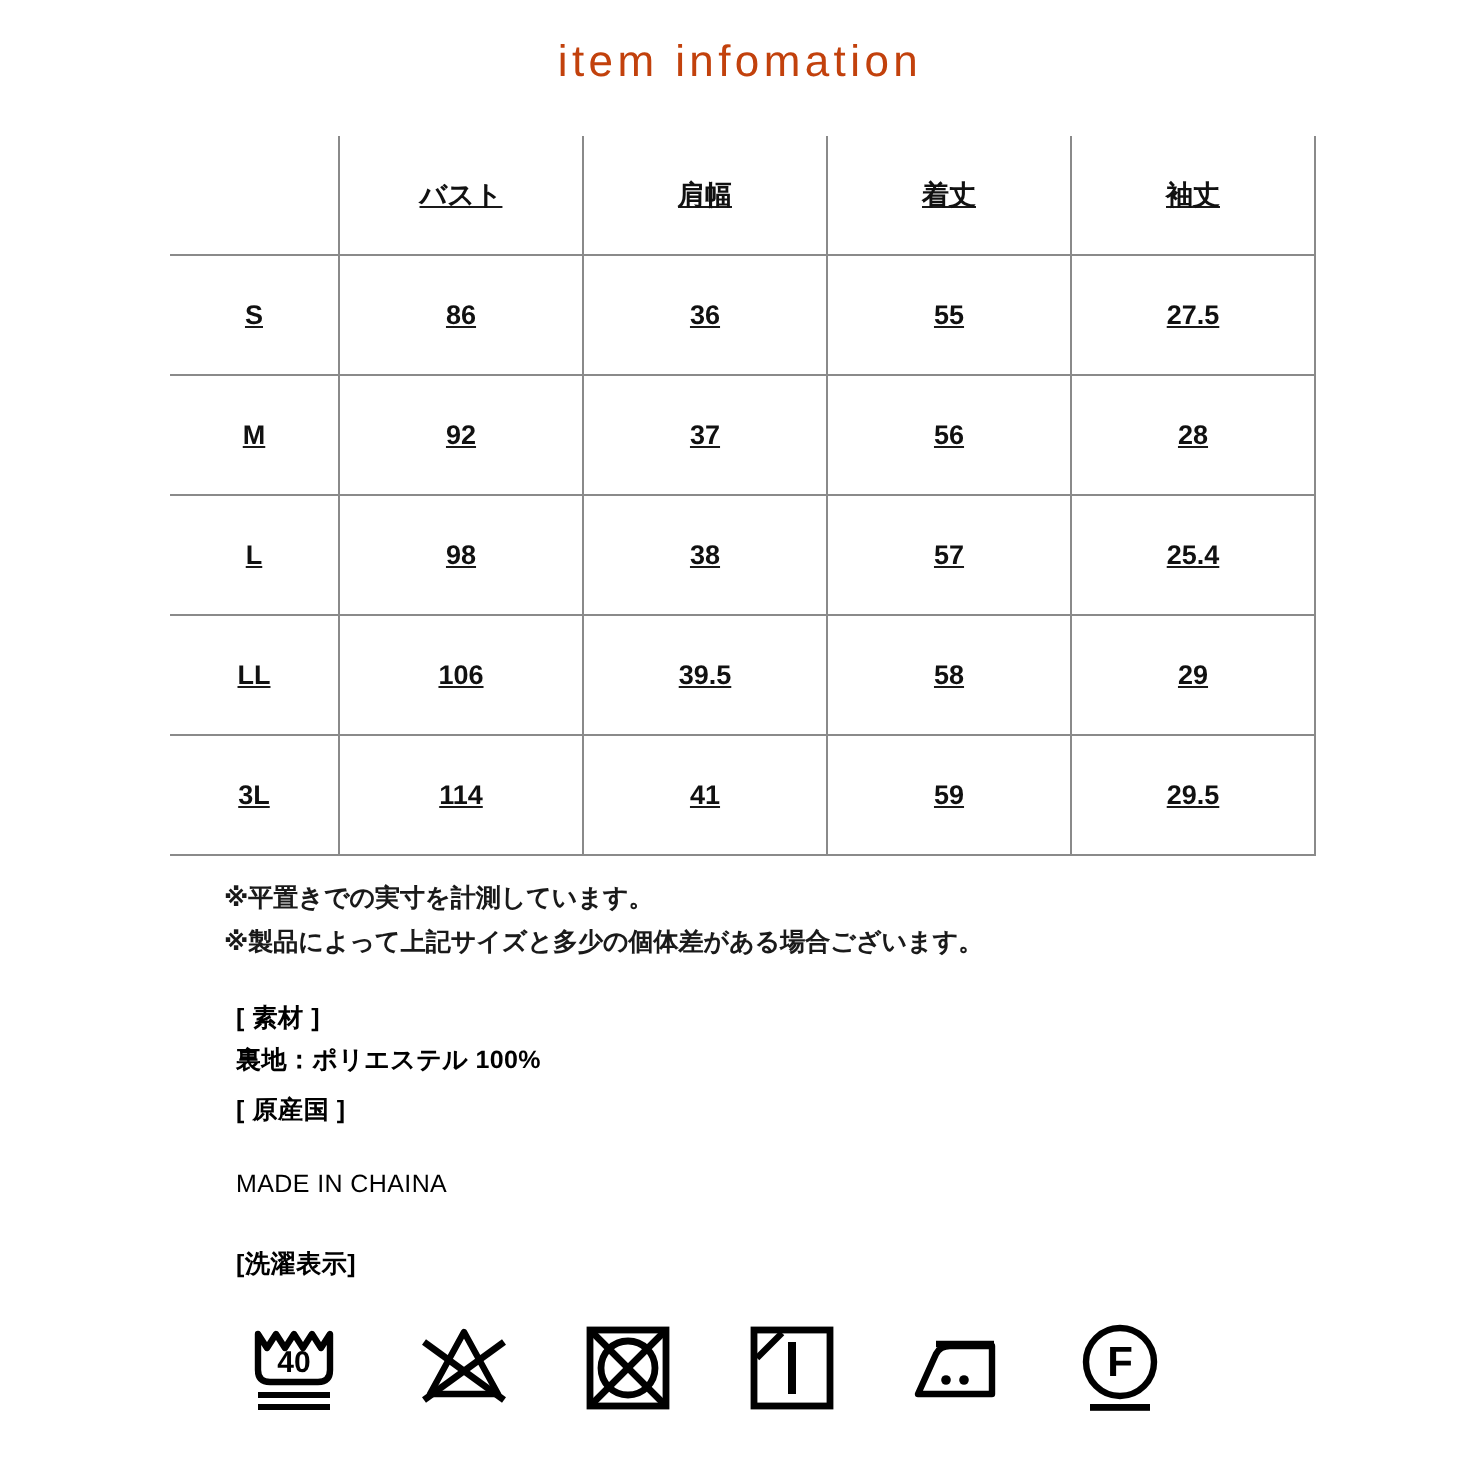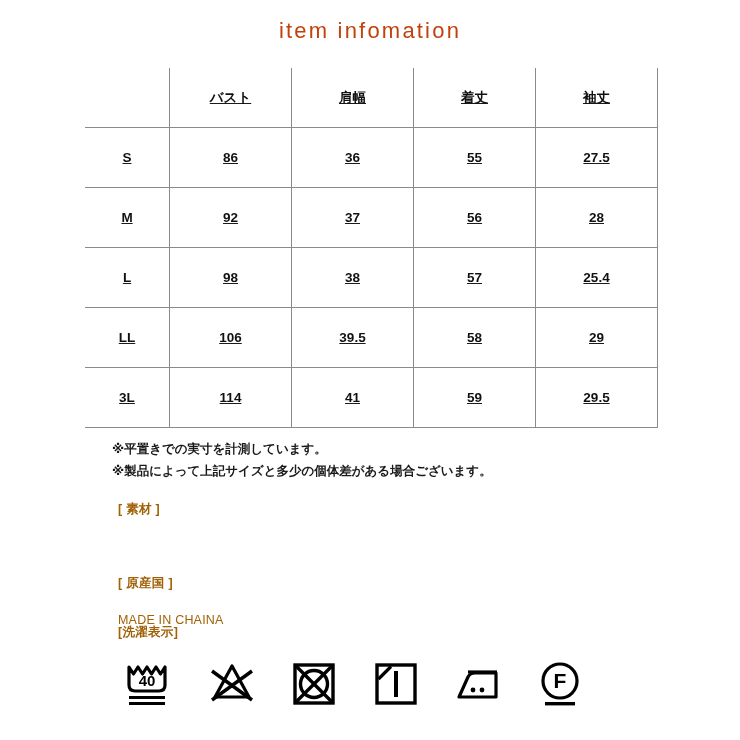--- a/index.html
+++ b/index.html
@@ -91,32 +91,32 @@
     font-weight: 600;
   }
   .notes div { white-space: nowrap; }
 
   
   .info-block {
     position: absolute;
     left: 118px;
     font-size: 12.5px;
     line-height: 21px;
-    color: #a16207;
+    color: #000000;
     font-weight: 600;
   }
   .info-block .block-heading {
     font-weight: bold;
     letter-spacing: 0.3px;
   }
   .info-block .block-line {
     letter-spacing: 0.2px;
   }
   #material-block { top: 499px; }
-  #origin-block   { top: 573px; }
+  #origin-block   { top: 545px; }
   #care-block     { top: 622px; }
 
   .origin-value {
     letter-spacing: 0.4px;
     font-weight: 500;
     margin-top: 16px;
   }
 
   
   .care-symbols {
@@ -187,20 +187,21 @@
   </tbody>
 </table>
 
 <div class="notes">
   <div>※平置きでの実寸を計測しています。</div>
   <div>※製品によって上記サイズと多少の個体差がある場合ございます。</div>
 </div>
 
 <div class="info-block" id="material-block">
   <div class="block-heading">[ 素材 ]</div>
+  <div class="block-line">裏地：ポリエステル 100%</div>
 </div>
 
 <div class="info-block" id="origin-block">
   <div class="block-heading">[ 原産国 ]</div>
   <div class="block-line origin-value">MADE IN CHAINA</div>
 </div>
 
 <div class="info-block" id="care-block">
   <div class="block-heading">[洗濯表示]</div>
 </div>

